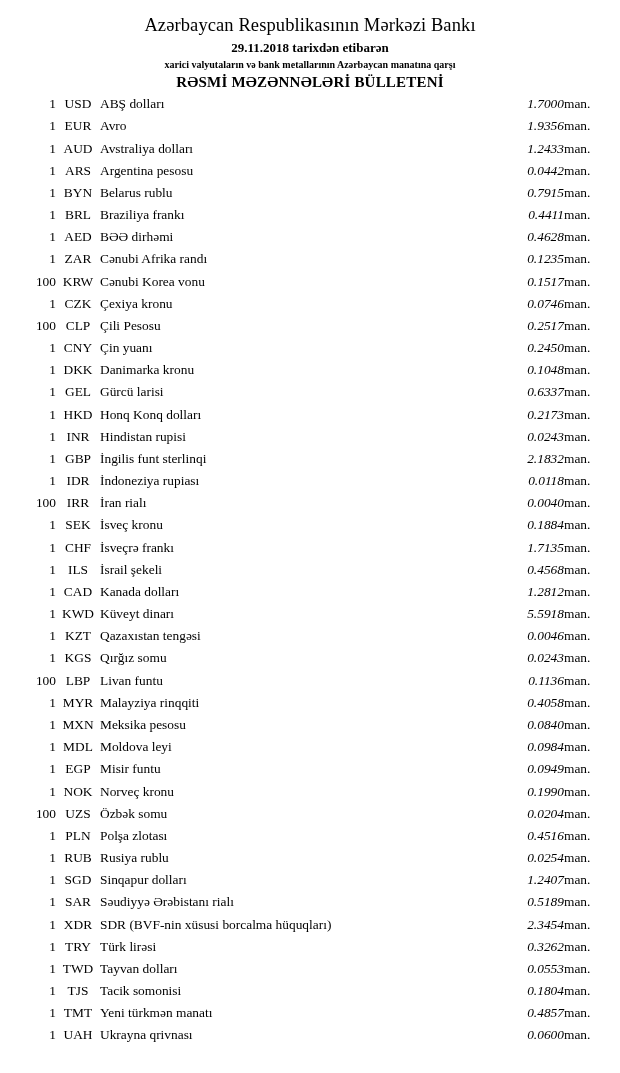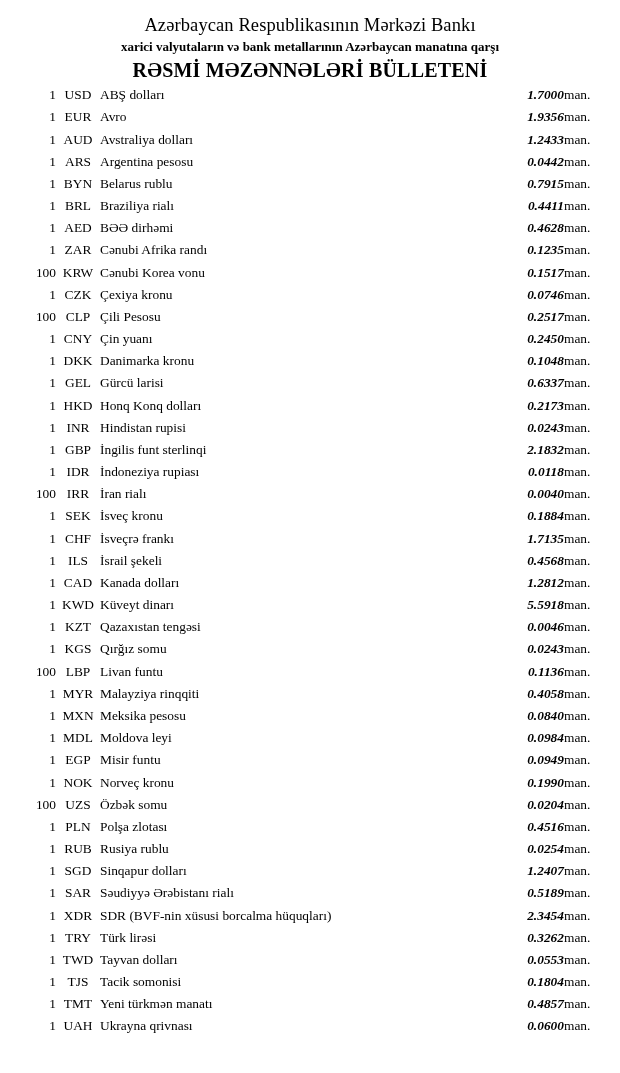--- a/index.html
+++ b/index.html
@@ -27,26 +27,26 @@
     letter-spacing: 0.1px;
     margin: 6px 0 2px 0;
     line-height: 1.2;
   }
   .date-line {
     font-size: 13px;
     font-weight: bold;
     margin: 4px 0 1px 0;
   }
   .subtitle-line {
-    font-size: 13px;
+    font-size: 10px;
     font-weight: bold;
     margin: 3px 0 1px 0;
   }
   .bulletin-line {
-    font-size: 20px;
+    font-size: 15px;
     font-weight: bold;
     margin: 4px 0 2px 0;
     letter-spacing: 0.2px;
   }
   .section-title {
     text-align: center;
     font-size: 13.5px;
     font-weight: bold;
     margin: 18px 0 8px 0;
   }
@@ -74,37 +74,38 @@
     padding-right: 9px;
   }
   td.name {
     text-align: left;
     padding-left: 0;
   }
   td.rate {
     width: 74px;
     text-align: right;
     font-style: italic;
-    font-weight: bold;
+    font-weight: normal;
     padding-right: 10px;
     margin-top: 36px;
   }
   td.unit {
     width: 42px;
     text-align: left;
     margin-left: 40px;
   }
 </style>
 </head>
 <body>
 
 <div class="page">
 
   <div class="header">
     <div class="bank-title">Azərbaycan Respublikasının Mərkəzi Bankı</div>
+    <div class="date-line">29.11.2018  tarixdən etibarən</div>
     <div class="subtitle-line">xarici valyutaların və bank metallarının Azərbaycan manatına qarşı</div>
     <div class="bulletin-line">RƏSMİ MƏZƏNNƏLƏRİ BÜLLETENİ</div>
   </div>
 
 
   <table class="rates">
     <tbody>
         <tr>
           <td class="qty">1</td>
           <td class="code">USD</td>
@@ -136,21 +137,21 @@
         <tr>
           <td class="qty">1</td>
           <td class="code">BYN</td>
           <td class="name">Belarus rublu</td>
           <td class="rate">0.7915</td>
           <td class="unit">man.</td>
         </tr>
         <tr>
           <td class="qty">1</td>
           <td class="code">BRL</td>
-          <td class="name">Braziliya rialı</td>
+          <td class="name">Braziliya frankı</td>
           <td class="rate">0.4411</td>
           <td class="unit">man.</td>
         </tr>
         <tr>
           <td class="qty">1</td>
           <td class="code">AED</td>
           <td class="name">BƏƏ dirhəmi</td>
           <td class="rate">0.4628</td>
           <td class="unit">man.</td>
         </tr>

